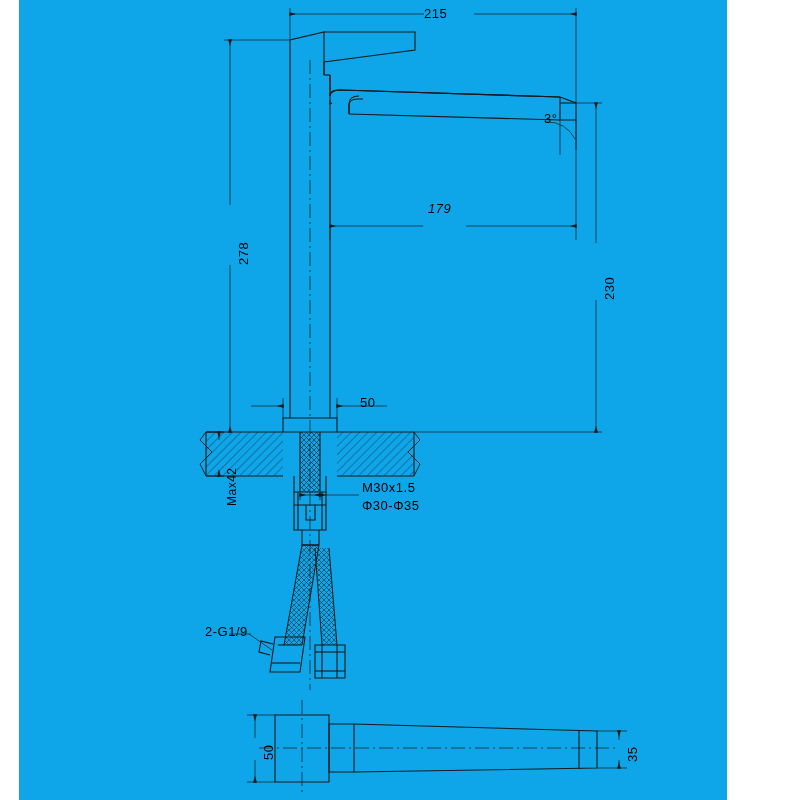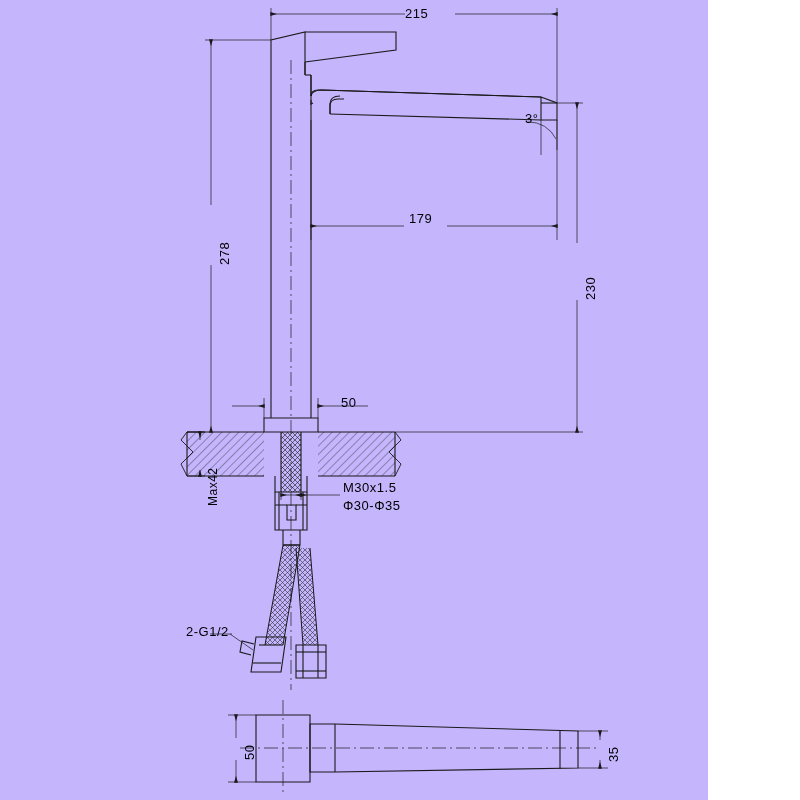--- a/index.html
+++ b/index.html
@@ -11,21 +11,22 @@
     width: 800px;
     height: 800px;
     font-family: "Liberation Sans", sans-serif;
     color: #000000;
     overflow: hidden;
   }
   #sheet {
     position: relative;
     width: 708px;
     height: 800px;
-    background: #c4b5fd;
+    background: #0ea5e9;
+    margin-left: 19px;
   }
   svg.drawing {
     position: absolute;
     left: 0;
     top: 0;
     width: 800px;
     height: 800px;
   }
   .dim-label {
     position: absolute;
@@ -234,33 +235,33 @@
       <path d="M578,768 L608,768"></path>
       <path d="M600,731 L600,740" marker-start="url(#arrStart)"></path>
       <path d="M600,760 L600,768" marker-end="url(#arrEnd)"></path>
     </g>
   </svg>
 
   <div class="dim-label" style="left:405px; top:7px;">215</div>
 
   <div class="dim-label vert" style="left:218px; top:265px;">278</div>
 
-  <div class="dim-label" style="left:409px; top:212px;">179</div>
+  <div class="dim-label" style="left:409px; top:202px;font-style:italic;">179</div>
 
   <div class="dim-label vert" style="left:584px; top:300px;">230</div>
 
   <div class="dim-label" style="left:341px; top:396px;">50</div>
 
   <div class="dim-label vert" style="left:207px; top:506px; font-size:12px;">Max42</div>
 
   <div class="dim-label" style="left:343px; top:481px;text-align:right;">M30x1.5</div>
 
   <div class="dim-label" style="left:343px; top:499px;text-align:right;">Φ30-Φ35</div>
 
-  <div class="dim-label" style="left:186px; top:625px;">2-G1/2</div>
+  <div class="dim-label" style="left:186px; top:625px;">2-G1/9</div>
 
   <div class="dim-label" style="left:525px; top:112px;">3°</div>
 
   <div class="dim-label vert" style="left:243px; top:760px;">50</div>
 
   <div class="dim-label vert" style="left:607px; top:762px;">35</div>
 
 </div>
 
 </body></html>

